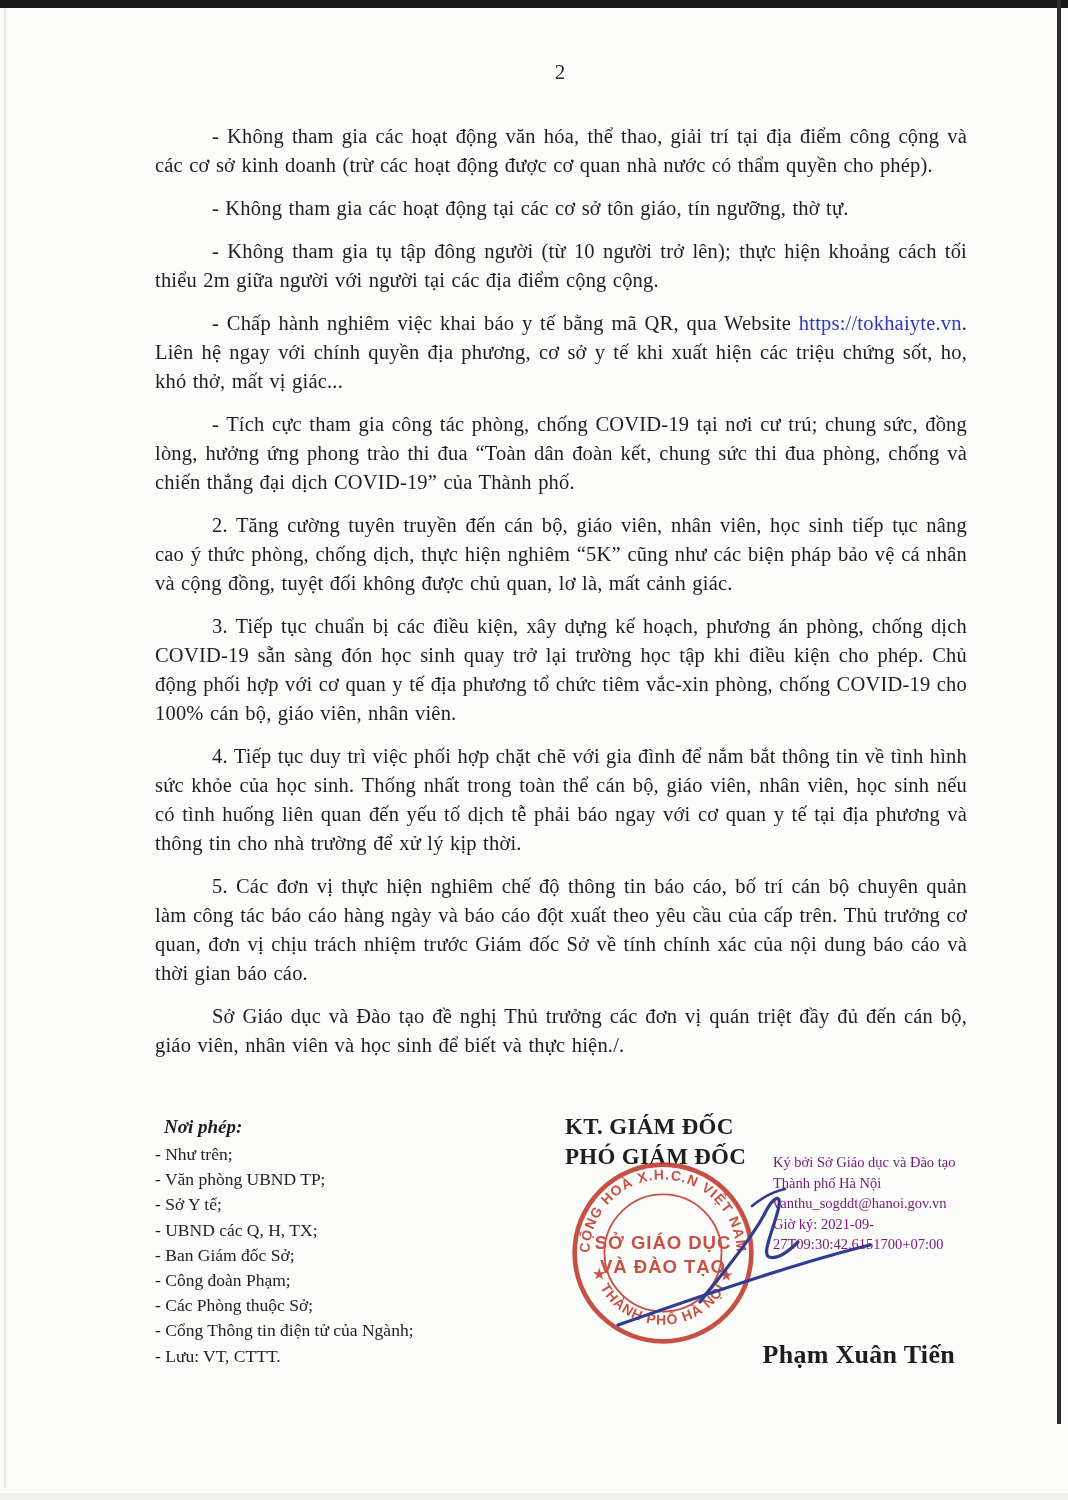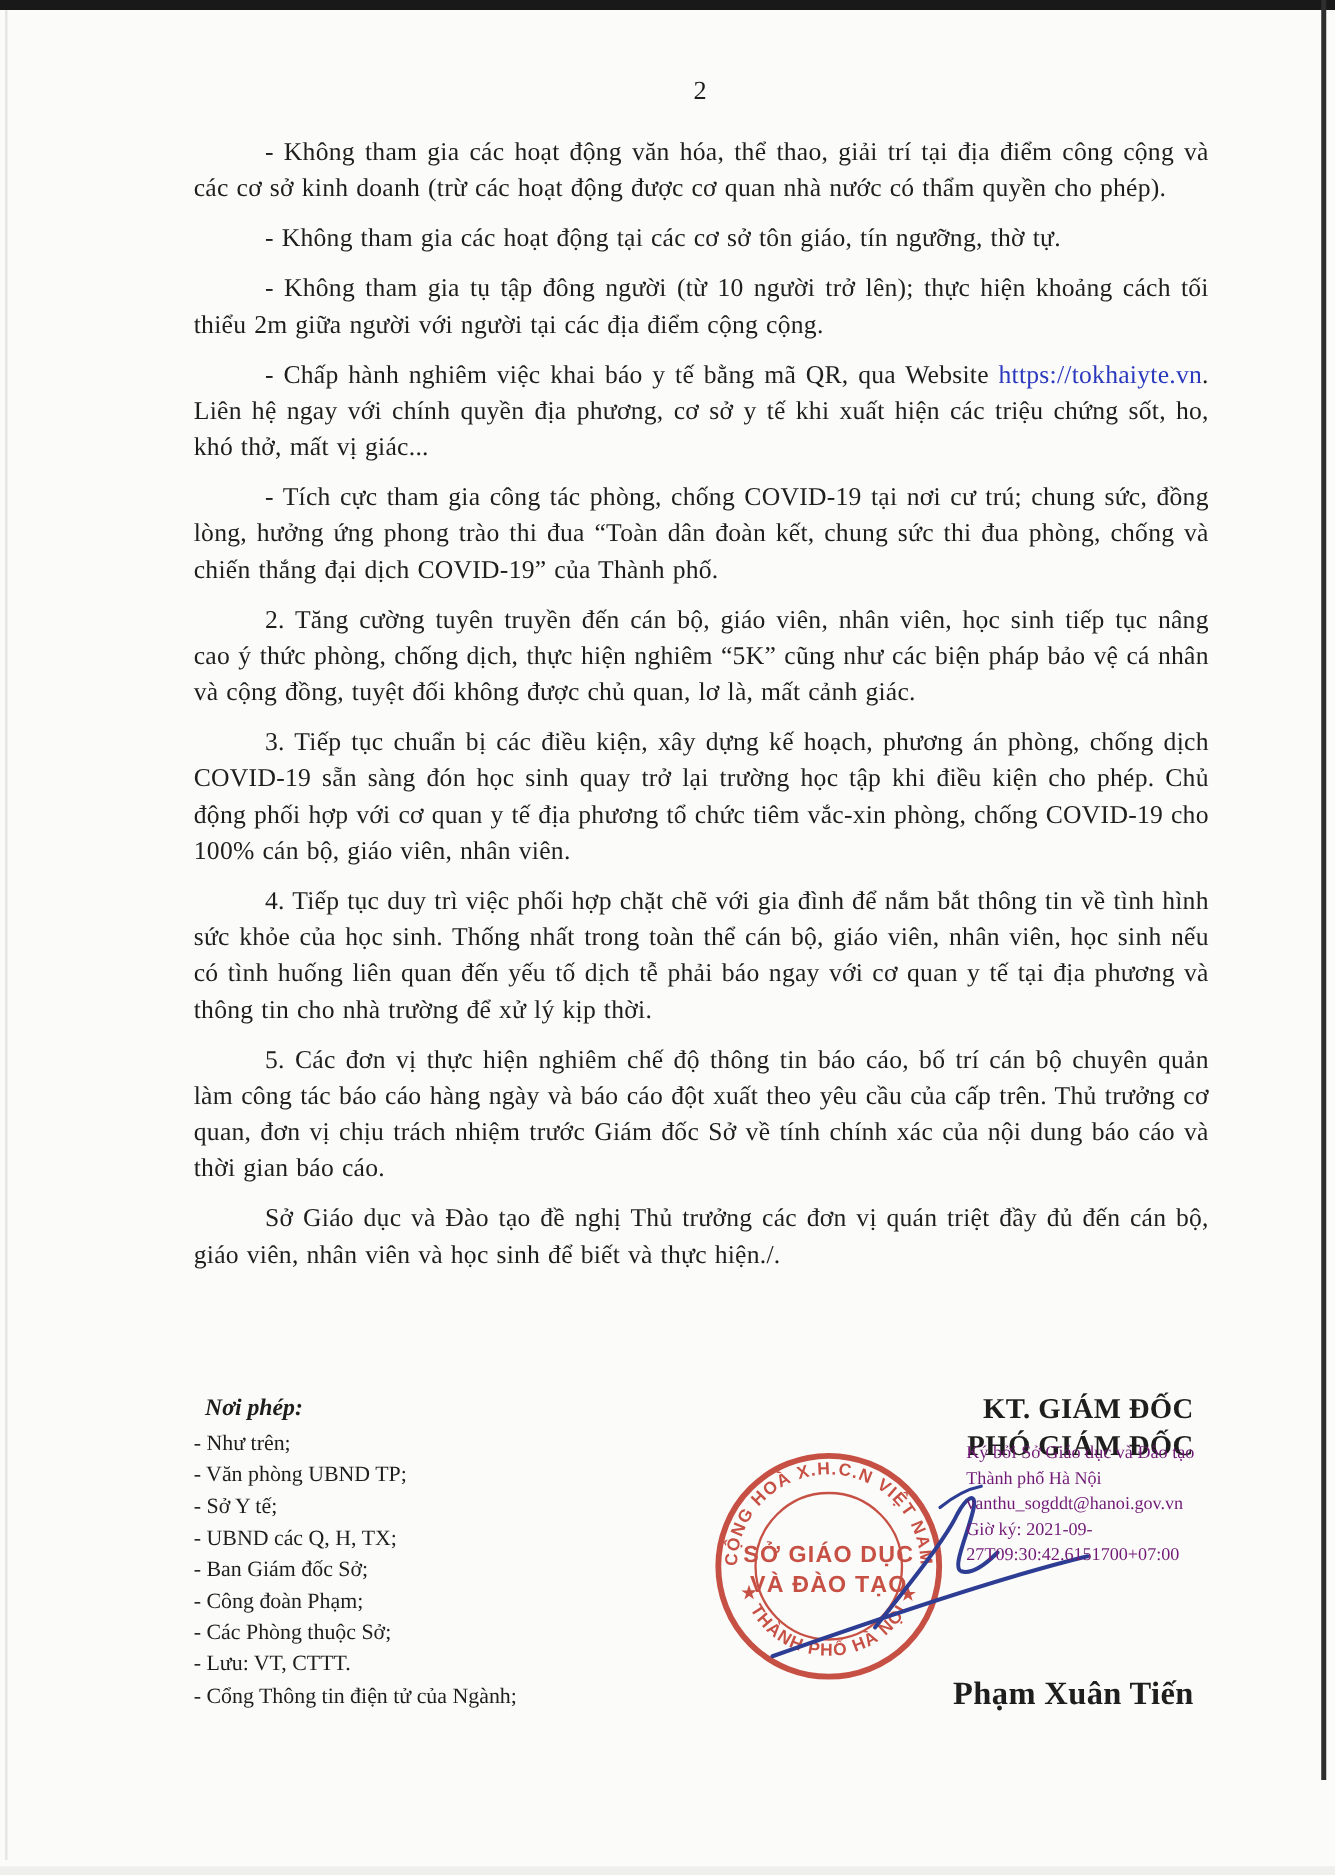--- a/index.html
+++ b/index.html
@@ -17,41 +17,41 @@
   .left-line{position:absolute;top:8px;left:4px;width:2px;height:1480px;background:#e6e6e3;}
   .bottom-bar{position:absolute;bottom:0;left:0;width:1068px;height:7px;background:#efefec;}
 
   .page-number{
     position:absolute;top:60px;left:0;right:0;
     text-align:center;font-size:21px;transform:translateX(26px);
   }
 
   .content{position:absolute;left:155px;top:108px;width:812px;}
   .para{
-    margin:0 0 11px 0;
+    margin:14px 0 11px 0;
     text-align:justify;
     text-indent:57px;
     font-size:20.5px;
     line-height:29px;
     letter-spacing:0.2px;
     word-spacing:1px;
   }
   .link{color:#2b3abd;cursor:pointer;}
 
   .recipients{position:absolute;left:155px;top:1116px;}
   .recipients-header{
     font-weight:bold;font-style:italic;font-size:19px;
     padding-left:9px;margin-bottom:4px;
   }
   .recipients ul{list-style:none;margin:0;padding:0;}
   .recipients li{font-size:17.5px;line-height:25.2px;}
 
   .sign-titles{
     position:absolute;left:565px;top:1112px;width:390px;
-    text-align:right;font-weight:bold;font-size:23px;line-height:30px;
+    text-align:left;font-weight:bold;font-size:23px;line-height:30px;
     letter-spacing:0.3px;
   }
   .digital-sig{
     position:absolute;left:773px;top:1152px;width:292px;
     font-size:14.5px;line-height:20.5px;color:#701a75;
   }
   .seal-svg{position:absolute;left:570px;top:1160px;width:186px;height:186px;opacity:0.88;}
   .seal-arc{font-family:"Liberation Sans",sans-serif;font-weight:bold;font-size:15px;letter-spacing:1.2px;fill:#c0392b;}
   .seal-center{font-family:"Liberation Sans",sans-serif;font-weight:bold;font-size:20px;letter-spacing:1px;fill:#c0392b;text-anchor:middle;}
   .signature-svg{position:absolute;left:555px;top:1180px;width:395px;height:165px;}
@@ -87,22 +87,22 @@
   <aside class="recipients">
     <div class="recipients-header">Nơi phép:</div>
     <ul>
       <li>- Như trên;</li>
       <li>- Văn phòng UBND TP;</li>
       <li>- Sở Y tế;</li>
       <li>- UBND các Q, H, TX;</li>
       <li>- Ban Giám đốc Sở;</li>
       <li>- Công đoàn Phạm;</li>
       <li>- Các Phòng thuộc Sở;</li>
+      <li>- Cổng Thông tin điện tử của Ngành;</li>
       <li>- Lưu: VT, CTTT.</li>
-      <li>- Cổng Thông tin điện tử của Ngành;</li>
     </ul>
   </aside>
 
   <div class="sign-titles">
     <div>KT. GIÁM ĐỐC</div>
     <div>PHÓ GIÁM ĐỐC</div>
   </div>
 
   <svg class="seal-svg" viewBox="0 0 200 200" aria-hidden="true">
     <circle cx="100" cy="100" r="95" fill="none" stroke="#c0392b" stroke-width="5"></circle>

